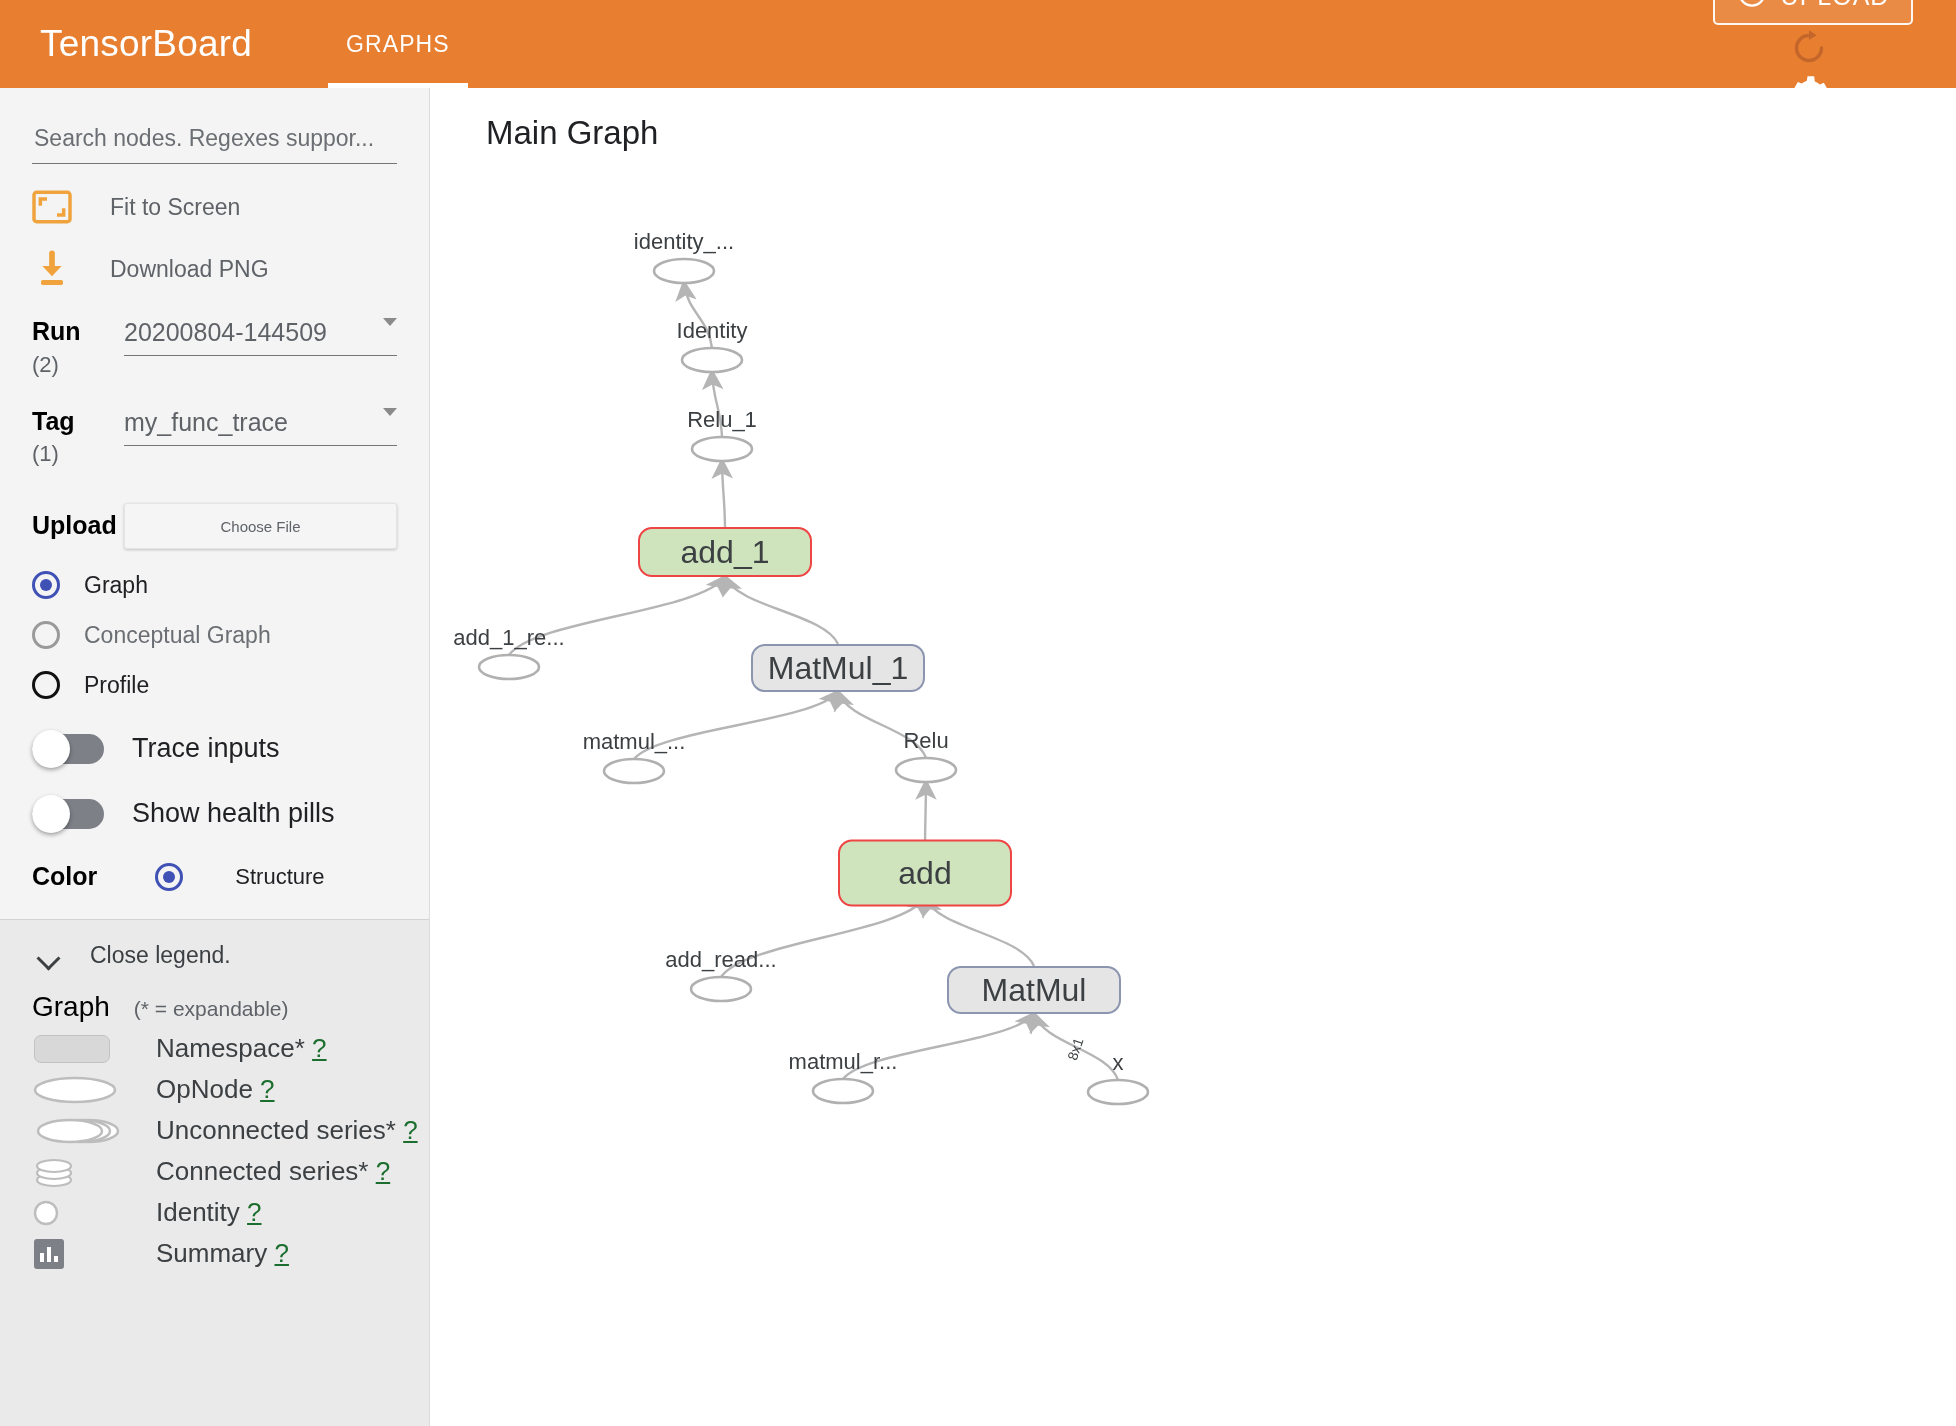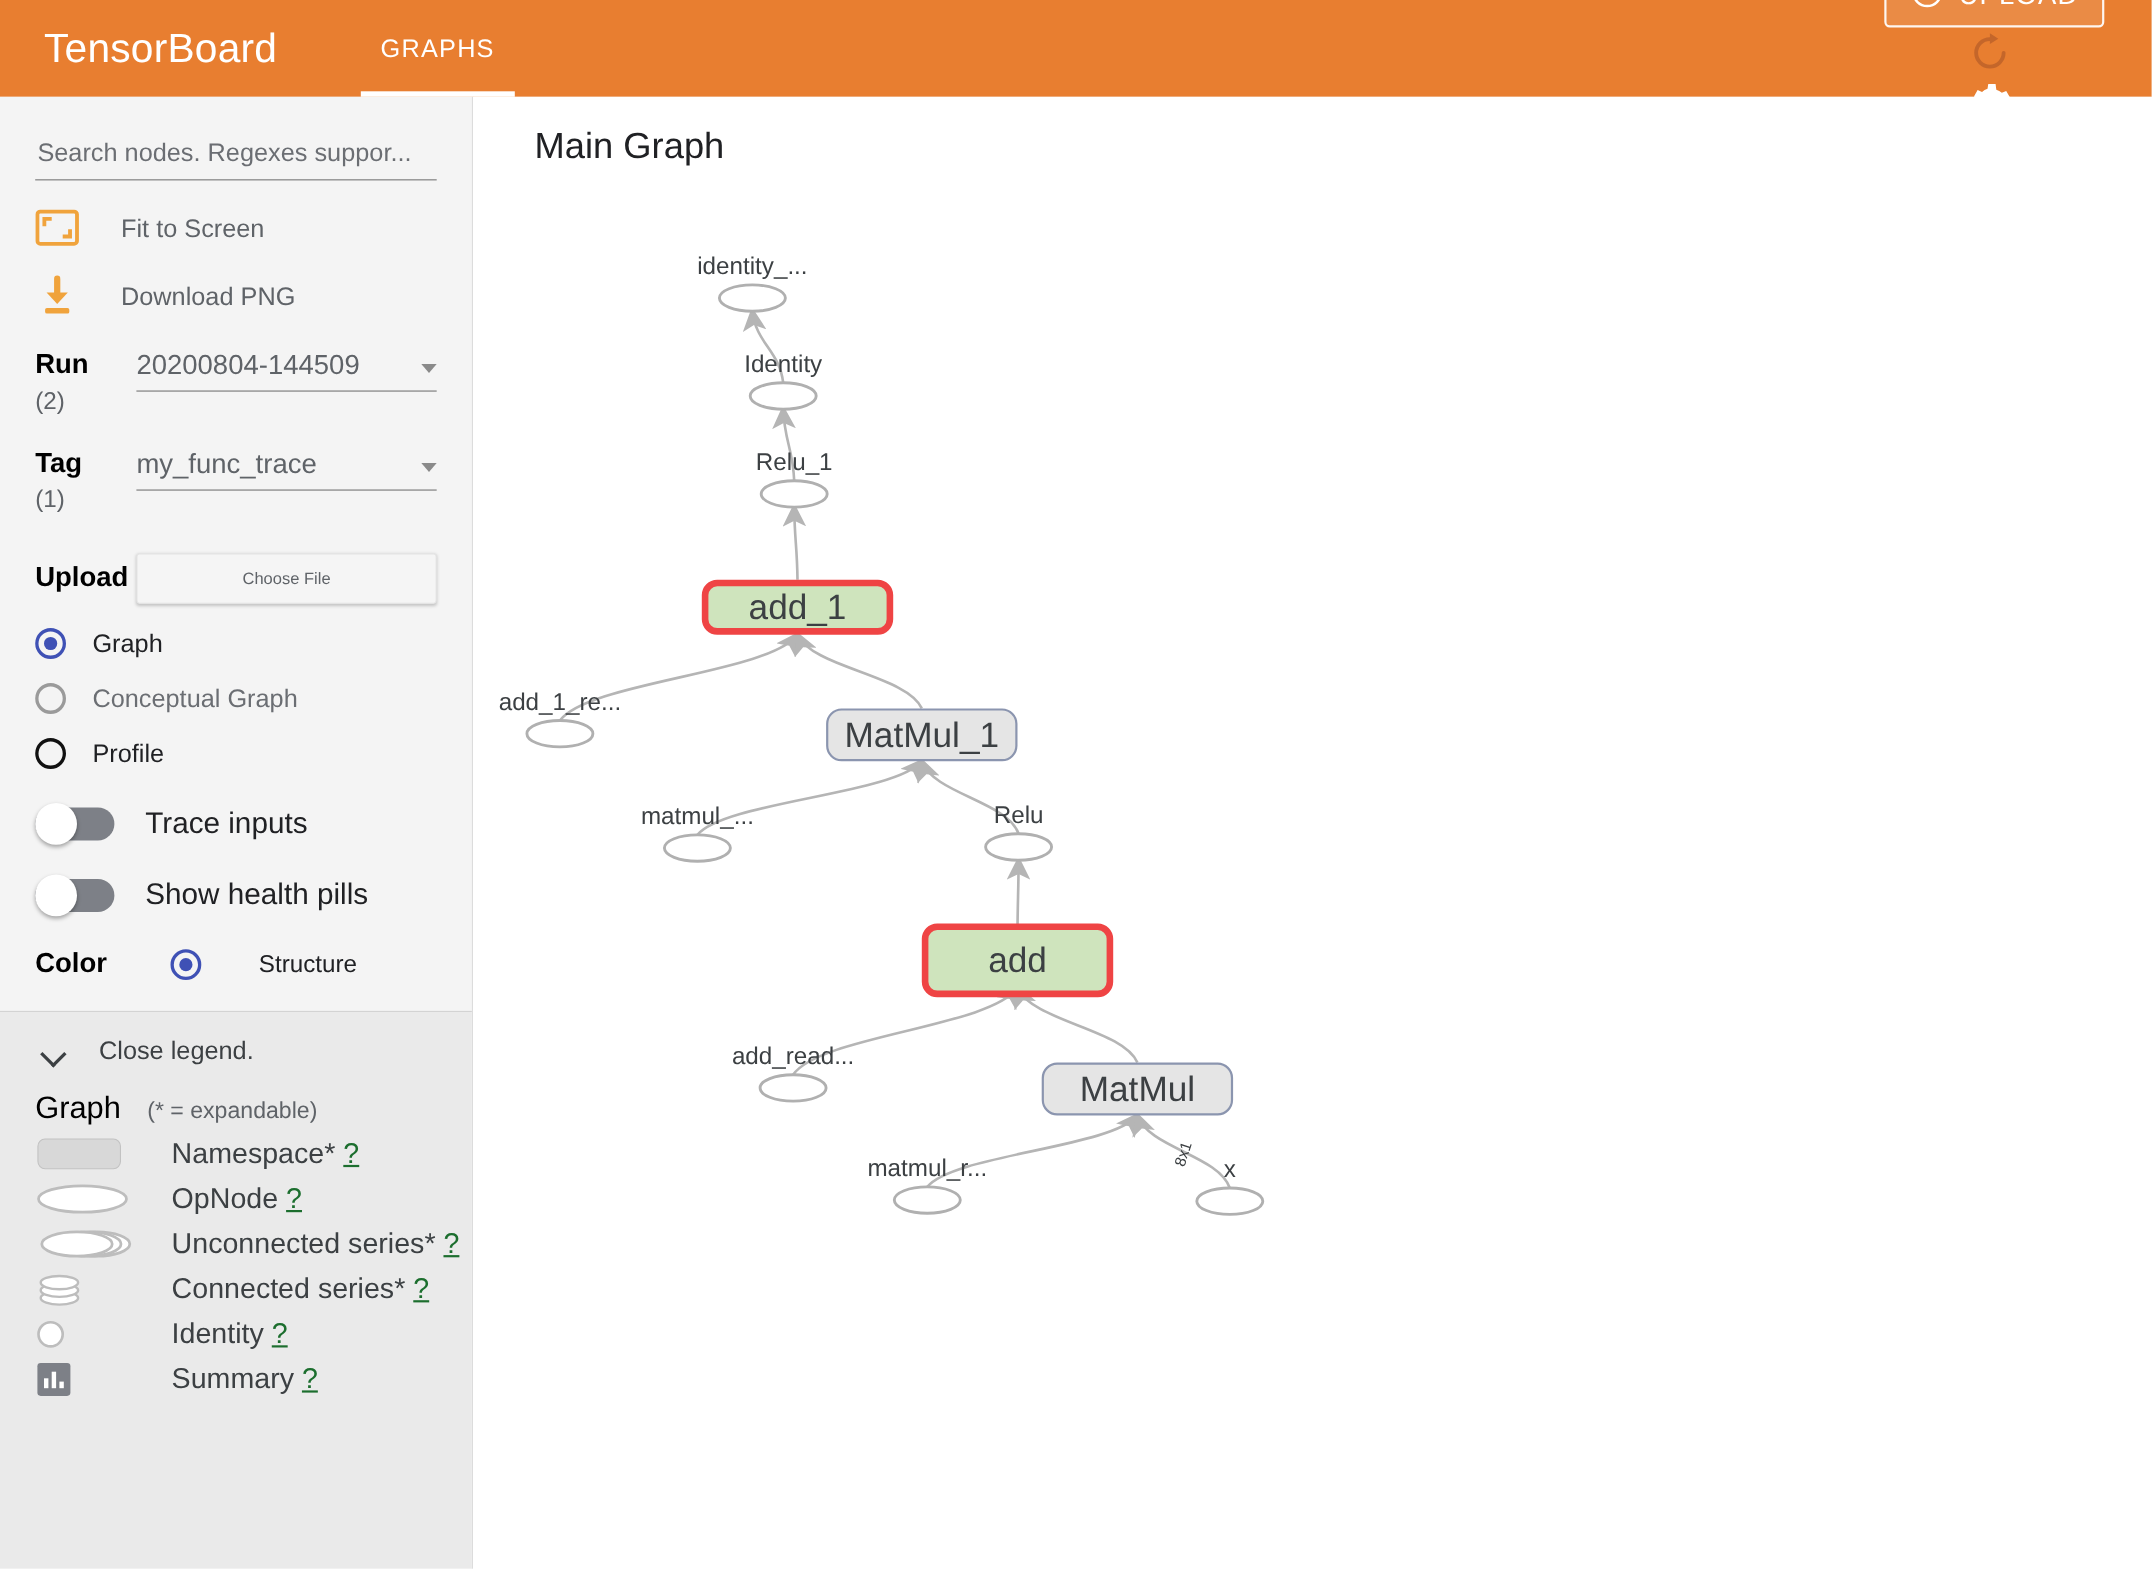--- a/index.html
+++ b/index.html
@@ -159,21 +159,20 @@
   .select-count {
     font-size: 22px;
     color: #5f6368;
     margin-top: 6px;
   }
   .select-field {
     flex: 1;
     border-bottom: 1px solid #757575;
     padding-bottom: 8px;
     display: flex;
-    align-items: flex-end;
     cursor: pointer;
   }
   .select-value {
     font-size: 25px;
     color: #5f6368;
     white-space: nowrap;
     overflow: hidden;
   }
   .select-caret {
     margin-left: auto;
@@ -388,21 +387,21 @@
     position: absolute;
     transform: translate(-50%, -50%);
     border-radius: 14px;
     display: flex;
     align-items: center;
     justify-content: center;
     font-size: 32px;
     color: #3c4043;
     cursor: pointer;
   }
-  .gbox.green { background: #cfe4bd; border: 6px solid #ef4444; }
+  .gbox.green { background: #cfe4bd; border: 2px solid #ef4444; }
   .gbox.blue  { background: #e5e5e5; border: 2px solid #8b95af; }
   .edge-label {
     position: absolute;
     font-size: 14px;
     color: #3c4043;
     white-space: nowrap;
   }
 </style>
 </head>
 <body>

